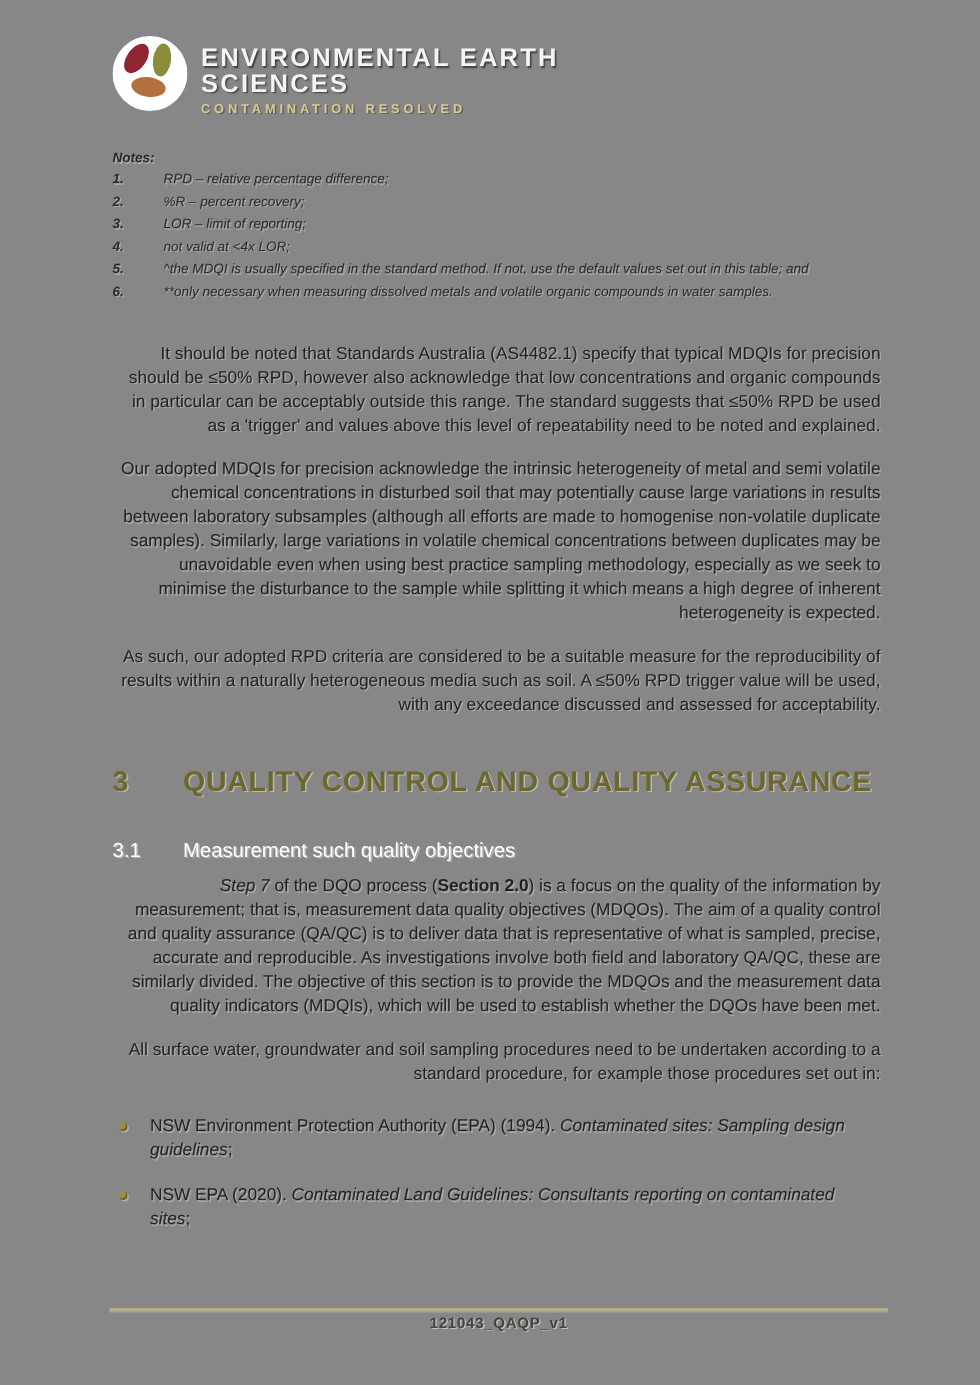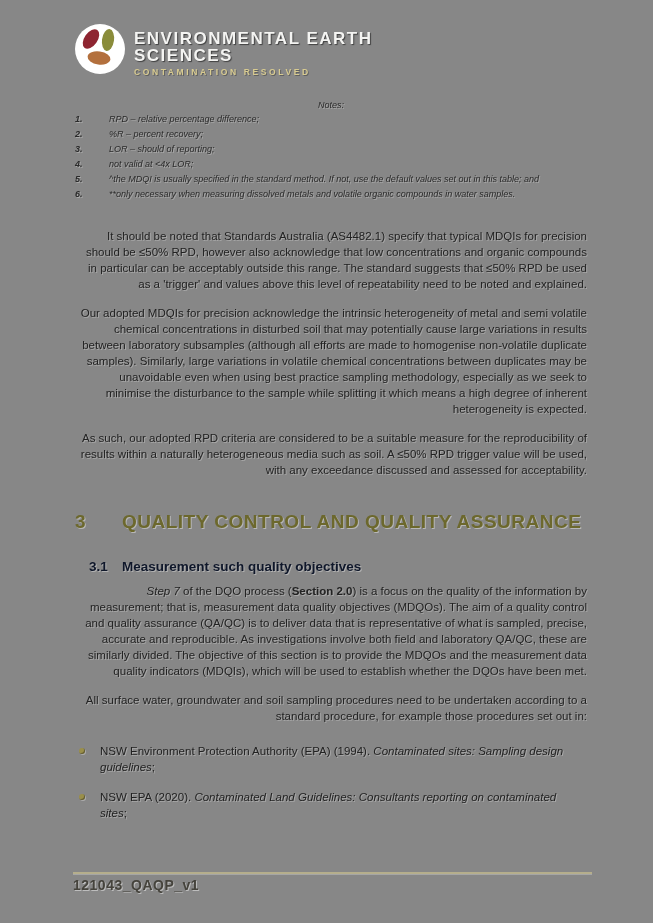--- a/index.html
+++ b/index.html
@@ -27,21 +27,21 @@
   .tagline {
     margin-top: 3px;
     font-size: 8.5px; font-weight: bold; letter-spacing: 2.6px;
     color: #d8cb90; text-shadow: 1px 1px 0 rgba(70,70,70,0.6);
   }
 
   .embossed { text-shadow: 1px 1px 0 rgba(255,255,255,0.28); }
 
   
   .notes { margin-top: 22px; font-style: italic; font-size: 9px; color: #2a2a2a; }
-  .notes-label { font-weight: normal; line-height: 13px; text-align: center; }
+  .notes-label { font-weight: bold; line-height: 13px; }
   .note-row { display: flex; line-height: 15px; }
   .note-num { width: 34px; flex: 0 0 auto; font-weight: bold; }
   .note-text { flex: 1; }
 
   
   .para {
     margin-top: 13px;
     font-size: 11.5px; line-height: 16px; color: #222;
     text-align: right;
   }
@@ -49,45 +49,44 @@
 
   
   .h1 {
     margin-top: 33px; display: flex;
     color: #6c682d; font-size: 19px; font-weight: bold; letter-spacing: 0.5px;
     text-shadow: 1px 1px 0 rgba(255,255,255,0.4);
   }
   .h1 .sec-num { width: 47px; flex: 0 0 auto; }
   .h2 {
     margin-top: 26px; display: flex;
-    color: #0f172a; font-size: 13.5px; font-weight: bold;
+    color: #ffffff; font-size: 13.5px; font-weight: normal;
     text-shadow: 1px 1px 0 rgba(255,255,255,0.35);
-    text-align: center;
   }
   .h2 .sec-num { width: 47px; flex: 0 0 auto; }
   .h2 + .para { margin-top: 9px; }
 
   
   .bullets { margin-top: 19px; }
   .bullet-row { display: flex; margin-bottom: 14px; }
   .bullet-marker {
     width: 25px; flex: 0 0 auto; padding-top: 5px; padding-left: 4px;
   }
   .bullet-dot {
     display: block; width: 6px; height: 6px; border-radius: 50%;
     background: #9a8f4a; box-shadow: 1px 1px 0 rgba(255,255,255,0.3), inset -1px -1px 0 rgba(0,0,0,0.35);
   }
   .bullet-text { flex: 1; font-size: 11.5px; line-height: 16px; color: #222; padding-right: 20px; }
 
   
   .footer { position: absolute; left: 73px; right: 61px; top: 872px; }
   .footer-rule { height: 2px; background: #b5ae8c; box-shadow: 0 1px 0 rgba(255,255,255,0.25); }
   .footer-id {
-    margin-top: 3px; text-align: left;
-    font-size: 14px; font-weight: bold; color: #45433c;
+    margin-top: 3px; text-align: center;
+    font-size: 10px; font-weight: bold; color: #45433c;
     text-shadow: 1px 1px 0 rgba(255,255,255,0.45);
     letter-spacing: 0.5px;
   }
 </style>
 </head>
 <body>
 
 <div class="page">
   <div class="content">
 
@@ -110,21 +109,21 @@
       <div class="note-row">
         <span class="note-num">1.</span>
         <span class="note-text">RPD – relative percentage difference;</span>
       </div>
       <div class="note-row">
         <span class="note-num">2.</span>
         <span class="note-text">%R – percent recovery;</span>
       </div>
       <div class="note-row">
         <span class="note-num">3.</span>
-        <span class="note-text">LOR – should of reporting;</span>
+        <span class="note-text">LOR – limit of reporting;</span>
       </div>
       <div class="note-row">
         <span class="note-num">4.</span>
         <span class="note-text">not valid at &lt;4x LOR;</span>
       </div>
       <div class="note-row">
         <span class="note-num">5.</span>
         <span class="note-text">^the MDQI is usually specified in the standard method. If not, use the default values set out in this table; and</span>
       </div>
       <div class="note-row">

